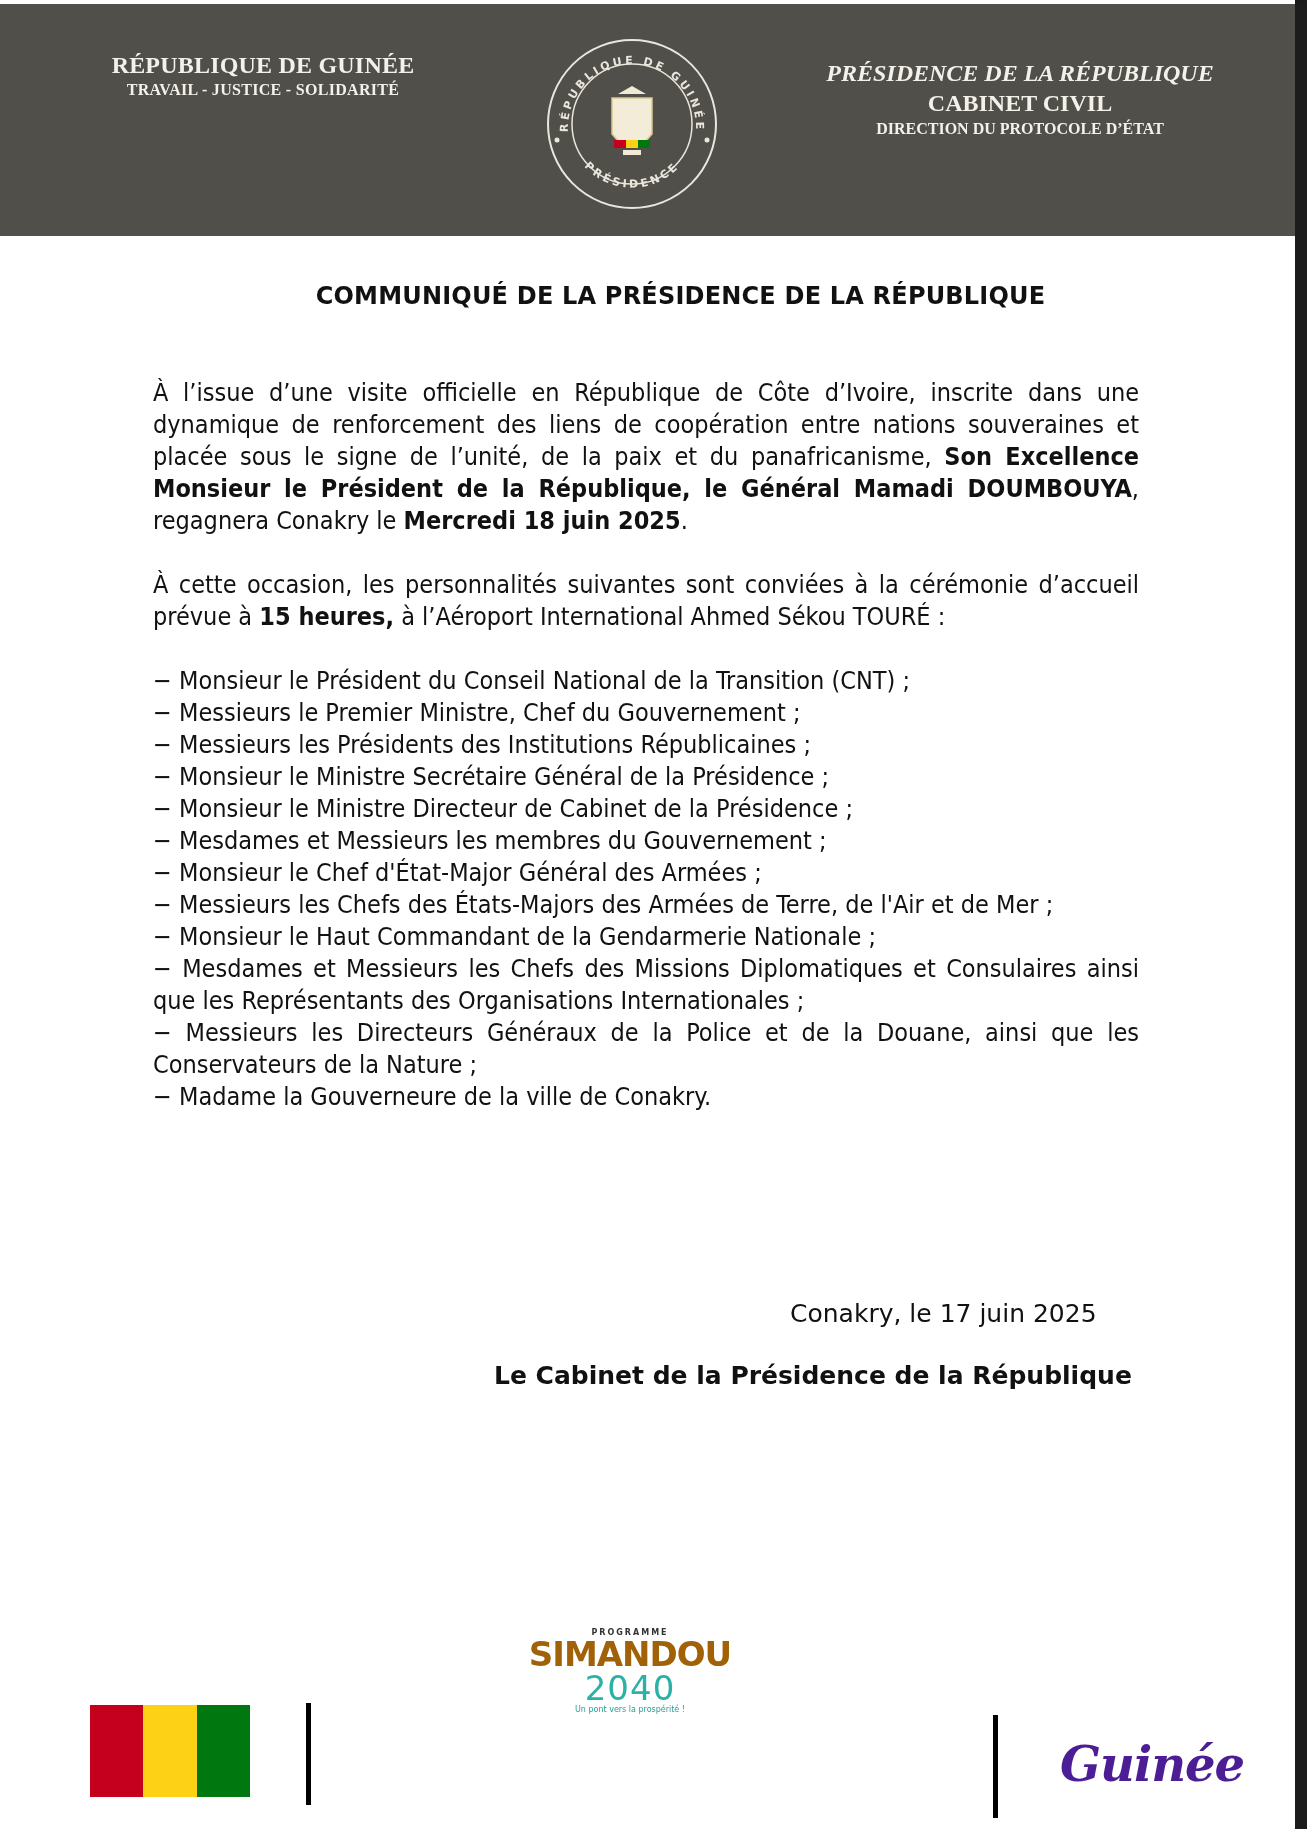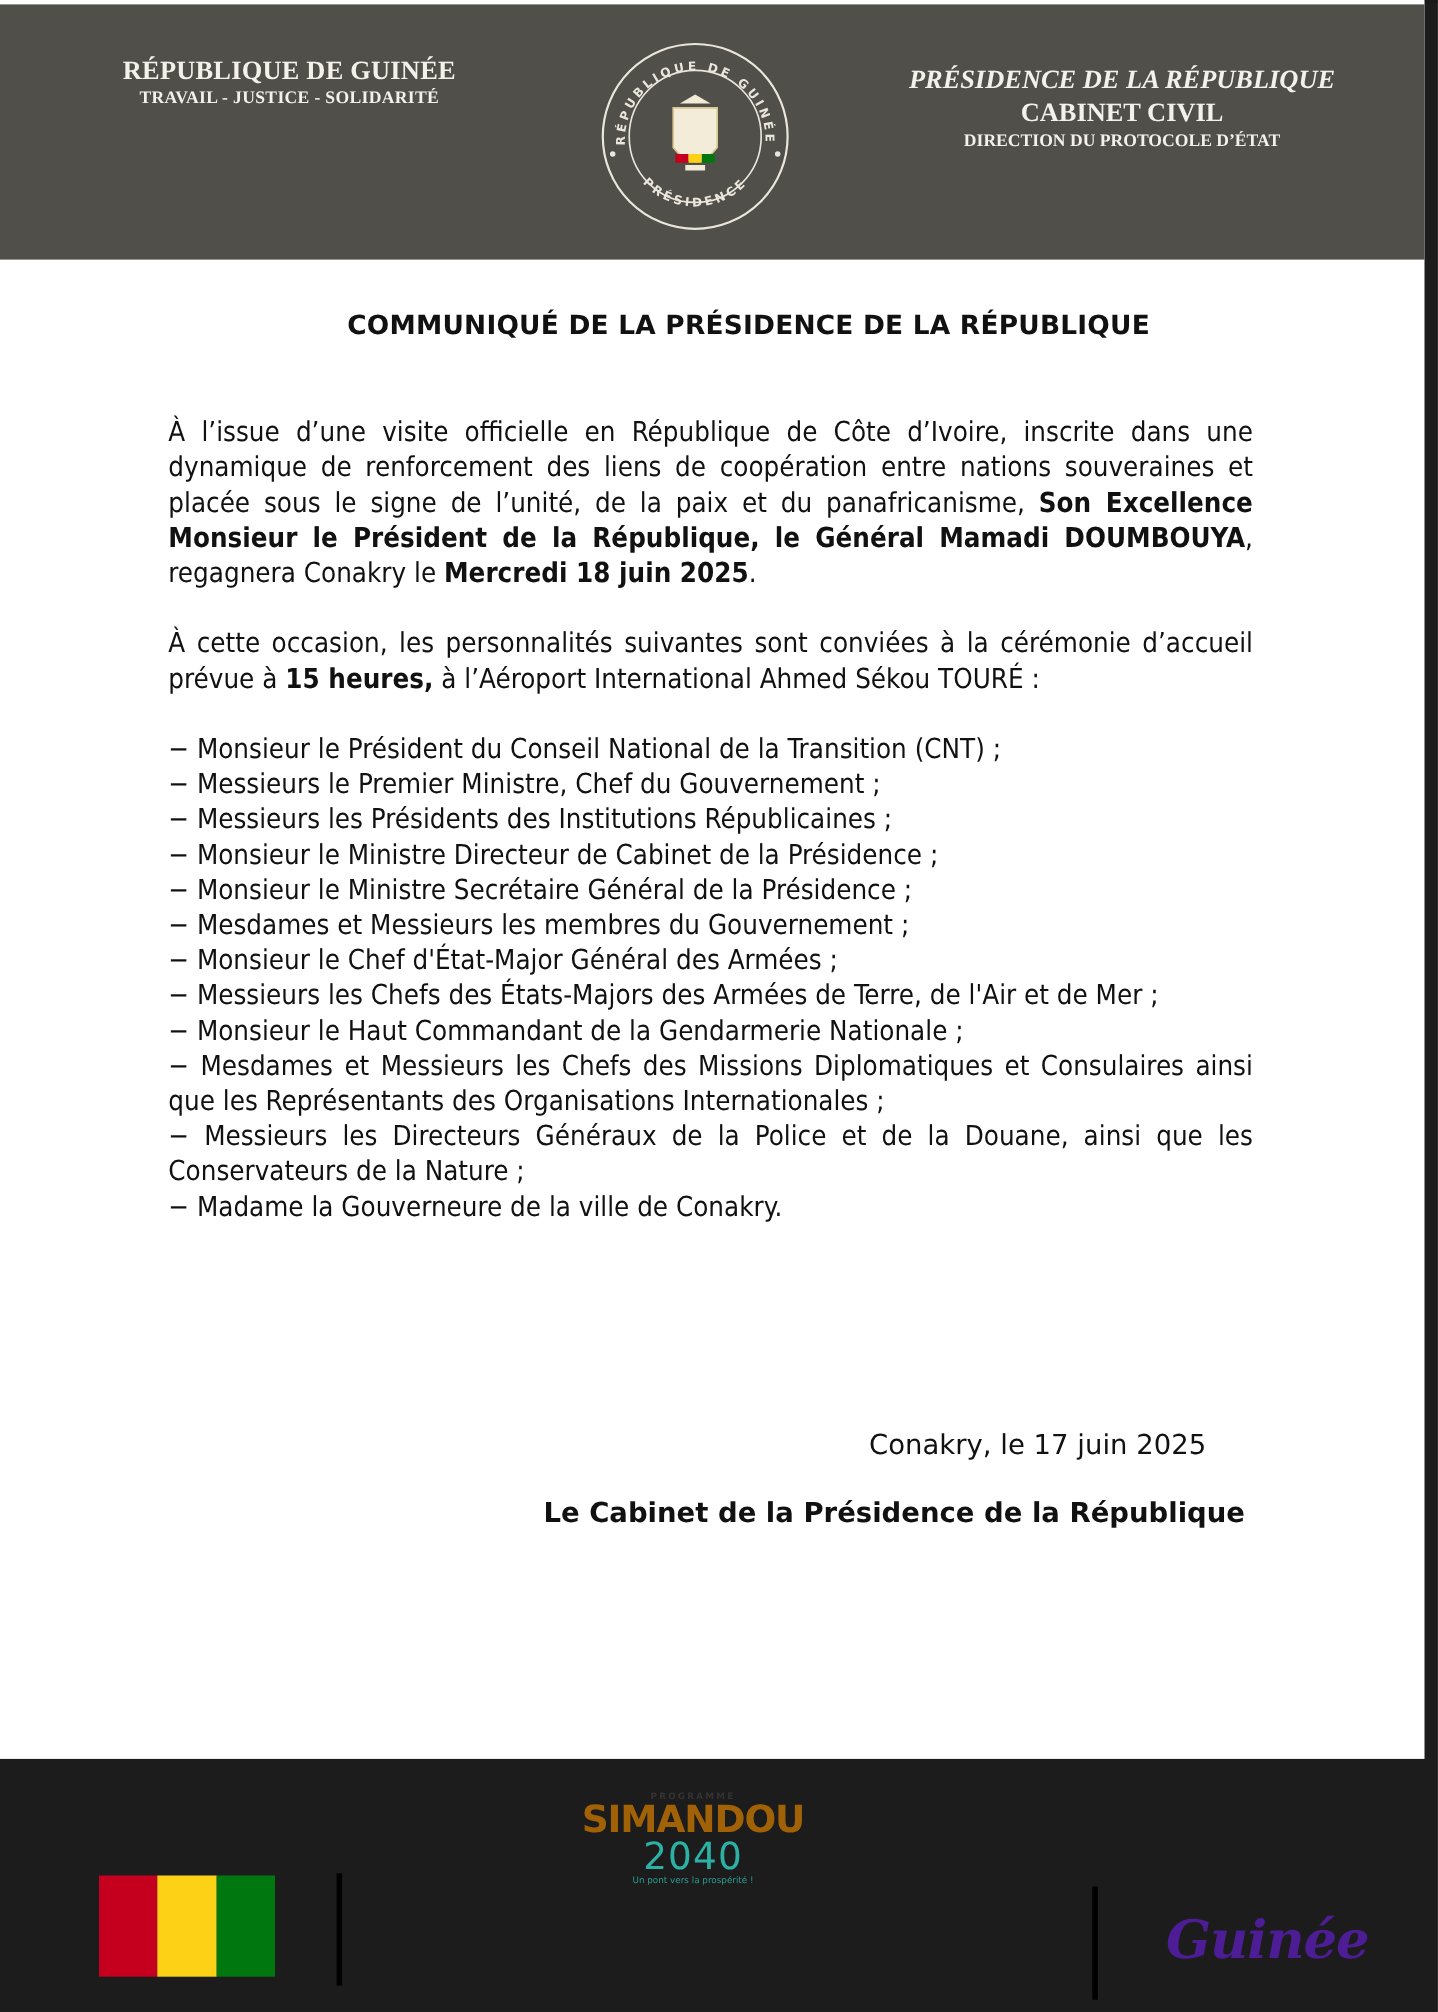--- a/index.html
+++ b/index.html
@@ -1,20 +1,20 @@
 <!DOCTYPE html>
 <html><head>
   <meta charset="utf-8">
   <style>
     * { box-sizing: border-box; margin: 0; padding: 0; }
     html, body { width: 1307px; height: 1829px; overflow: hidden; background: #1c1c1c; }
     body { position: relative; font-family: "DejaVu Sans", sans-serif; }
 
     .page {
-      position: absolute; left: 0; top: 0; width: 1295px; height: 1599px;
+      position: absolute; left: 0; top: 0; width: 1295px; height: 1829px;
       background: #ffffff;
     }
     .top-edge { position: absolute; left: 0; top: 0; width: 1307px; height: 3px; background: #1a1a1a; }
 
     
     .banner {
       position: absolute; left: 0; top: 4px; width: 1295px; height: 232px;
       background: #514f49;
       color: #f4f1ea;
       font-family: "Liberation Serif", "DejaVu Serif", serif;
@@ -126,22 +126,22 @@
 
   <div class="content">
     <p class="para"><span>À l’issue d’une visite officielle en République de Côte d’Ivoire, inscrite dans une dynamique de renforcement des liens de coopération entre nations souveraines et placée sous le signe de l’unité, de la paix et du panafricanisme, </span><b>Son Excellence Monsieur le Président de la République, le Général Mamadi DOUMBOUYA</b><span>, regagnera Conakry le </span><b>Mercredi 18 juin 2025</b><span>.</span></p>
 
     <p class="para"><span>À cette occasion, les personnalités suivantes sont conviées à la cérémonie d’accueil prévue à </span><b>15 heures,</b><span> à l’Aéroport International Ahmed Sékou TOURÉ :</span></p>
 
     <div class="list">
       <div class="list-item">− Monsieur le Président du Conseil National de la Transition (CNT) ;</div>
       <div class="list-item">− Messieurs le Premier Ministre, Chef du Gouvernement ;</div>
       <div class="list-item">− Messieurs les Présidents des Institutions Républicaines ;</div>
+      <div class="list-item">− Monsieur le Ministre Secrétaire Général de la Présidence ;</div>
       <div class="list-item">− Monsieur le Ministre Directeur de Cabinet de la Présidence ;</div>
-      <div class="list-item">− Monsieur le Ministre Secrétaire Général de la Présidence ;</div>
       <div class="list-item">− Mesdames et Messieurs les membres du Gouvernement ;</div>
       <div class="list-item">− Monsieur le Chef d'État-Major Général des Armées ;</div>
       <div class="list-item">− Messieurs les Chefs des États-Majors des Armées de Terre, de l'Air et de Mer ;</div>
       <div class="list-item">− Monsieur le Haut Commandant de la Gendarmerie Nationale ;</div>
       <div class="list-item">− Mesdames et Messieurs les Chefs des Missions Diplomatiques et Consulaires ainsi que les Représentants des Organisations Internationales ;</div>
       <div class="list-item">− Messieurs les Directeurs Généraux de la Police et de la Douane, ainsi que les Conservateurs de la Nature ;</div>
       <div class="list-item">− Madame la Gouverneure de la ville de Conakry.</div>
     </div>
   </div>
 

